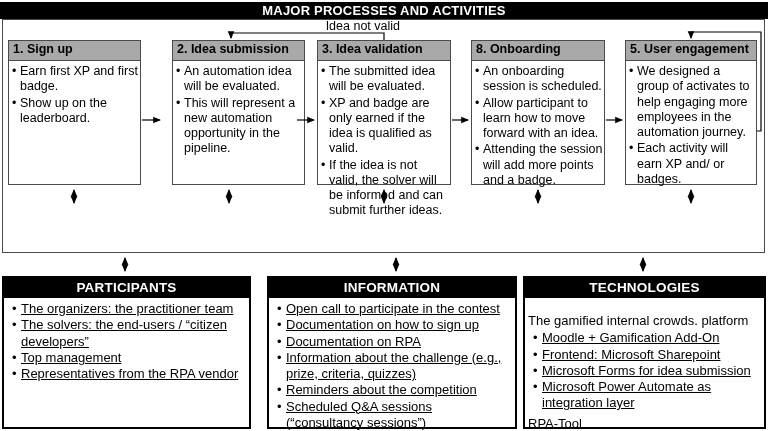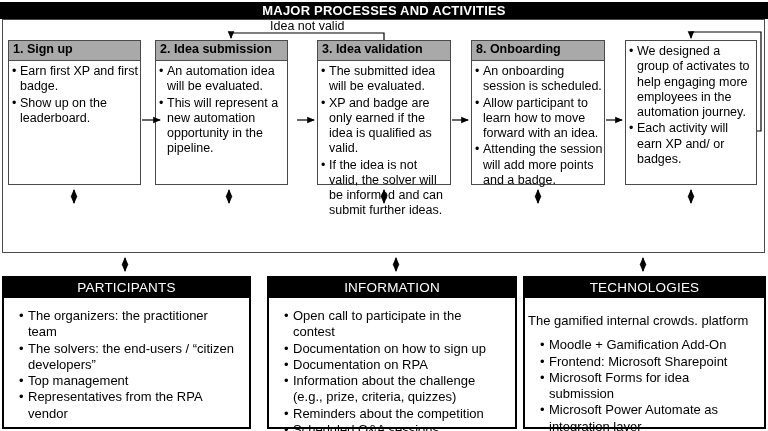--- a/index.html
+++ b/index.html
@@ -12,53 +12,53 @@
     background:#000; color:#fff; font-weight:bold; font-size:13px;
     display:flex; align-items:center; justify-content:center; letter-spacing:.2px;
   }
 
   .container {
     position:absolute; left:2px; top:19px; width:763px; height:234px;
     border:1px solid #4a4a4a; background:#fff;
   }
 
   .feedback-label {
-    position:absolute; left:270px; top:19px; width:130px; text-align:left;
+    position:absolute; left:270px; top:19px; width:130px; text-align:right;
     font-size:12.5px; z-index:3; background:transparent;
   }
 
   .pbox { position:absolute; top:40px; height:145px; border:1px solid #4a4a4a; background:#fff; z-index:2; }
   .pbox .hdr {
     background:#a9a9a9; border-bottom:1px solid #4a4a4a;
     font-weight:bold; font-size:12.5px; padding:1px 4px 4px 4px; white-space:nowrap; overflow:hidden;
   }
   .pbox ul { margin:3px 0 0 0; padding:0 1px 0 2px; list-style:none; font-size:12.5px; line-height:1.22; }
   .pbox li { position:relative; padding-left:9px; margin-bottom:1px; }
   .pbox li::before { content:"\2022"; position:absolute; left:1px; }
 
   #p1 { left:8px;   width:133px; }
-  #p2 { left:155px; width:133px; }
+  #p2 { left:172px; width:133px; }
   #p3 { left:317px; width:134px; }
   #p4 { left:471px; width:134px; }
   #p5 { left:625px; width:132px; }
 
   .gam { position:absolute; left:10px; top:207px; width:747px; border:1px solid #4a4a4a; background:#fff; z-index:2; }
   .gam .hdr {
     background:#a9a9a9; border-bottom:1px solid #4a4a4a; text-align:center;
     font-weight:bold; font-size:12.5px; padding:1px 0 2px 0;
   }
   .gam .body { text-align:center; font-size:13px; padding:3px 0 5px 0; }
 
   .bbox { position:absolute; top:276px; height:153px; border:2px solid #000; background:#fff; }
   .bbox .bhdr {
-    background:#000; color:#fff; text-align:center; font-weight:normal;
+    background:#000; color:#fff; text-align:center; font-weight:bold;
     font-size:13.5px; height:20px; line-height:20px; letter-spacing:.2px;
   }
   .bbox .bcontent { padding:2px 2px 0 2px; font-size:13px; line-height:1.25; }
-  .bbox ul { margin:8px; padding:0 0 0 3px; list-style:none; }
+  .bbox ul { margin:1px; padding:0 0 0 3px; list-style:none;text-decoration:underline; }
   .bbox li { position:relative; padding-left:11px; }
   .bbox li::before { content:"\2022"; position:absolute; left:2px; }
   .intro-line { padding-left:1px;margin-top:13px; }
   .intro-gap { margin-top:4px; }
 
   #participants { left:2px;   width:249px; }
   #information  { left:267px; width:250px; }
   #technologies { left:523px; width:243px; }
 
   svg.overlay { position:absolute; left:0; top:0; width:768px; height:431px; z-index:4; pointer-events:none; }
@@ -103,20 +103,21 @@
   <div class="pbox" id="p4">
     <div class="hdr">8. Onboarding</div>
     <ul>
       <li>An onboarding session is scheduled.</li>
       <li>Allow participant to learn how to move forward with an idea.</li>
       <li>Attending the session will add more points and a badge.</li>
     </ul>
   </div>
 
   <div class="pbox" id="p5">
+    <div class="hdr">5. User engagement</div>
     <ul>
       <li>We designed a group of activates to help engaging more employees in the automation journey.</li>
       <li>Each activity will earn XP and/ or badges.</li>
     </ul>
   </div>
 
 
   <div class="bbox" id="participants">
     <div class="bhdr">PARTICIPANTS</div>
     <div class="bcontent">

